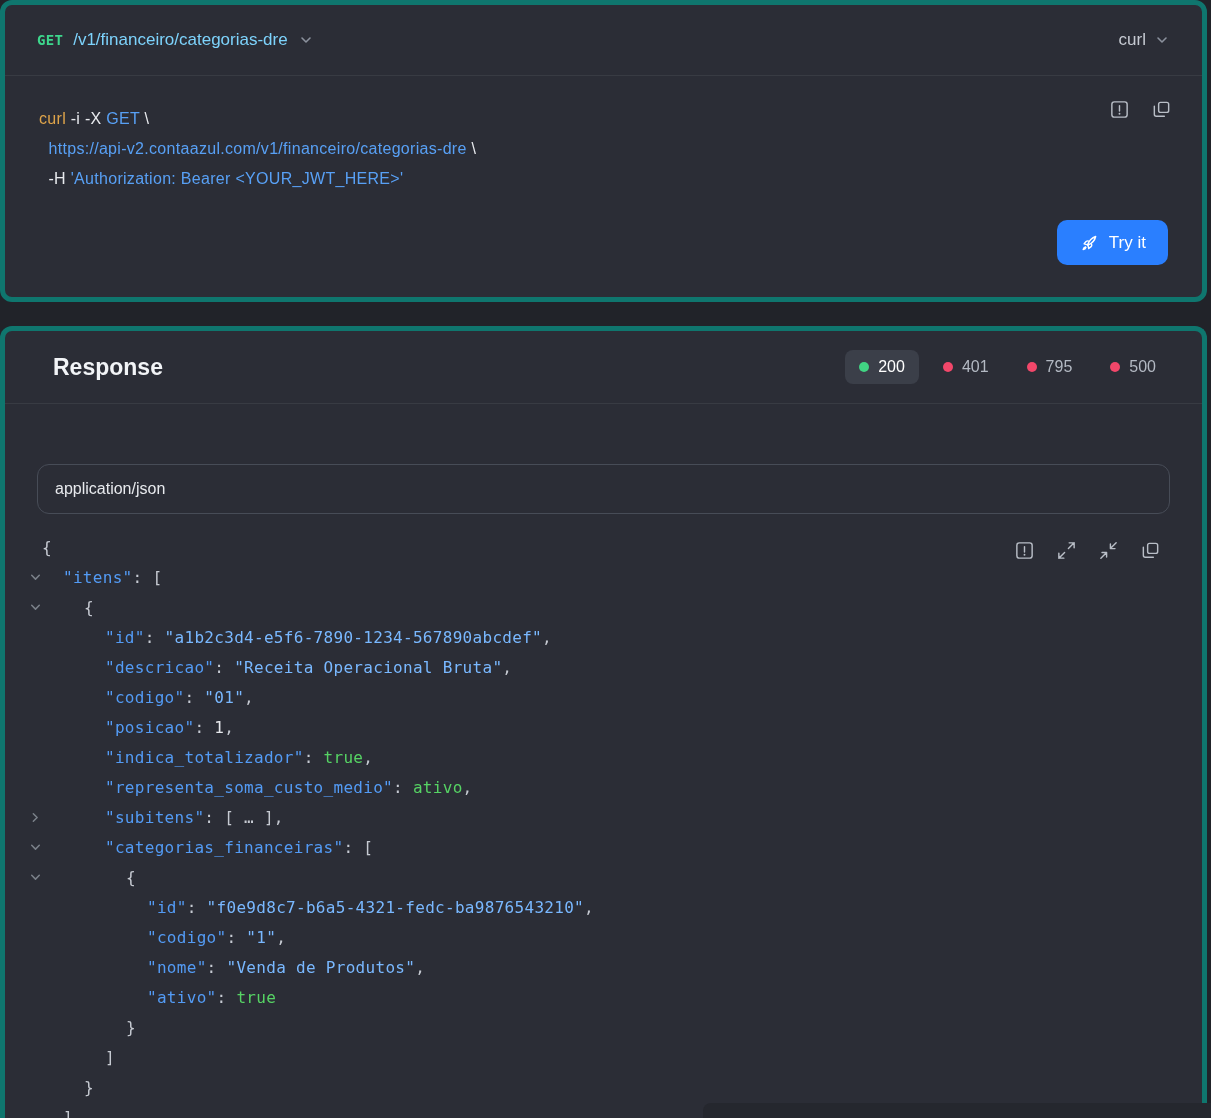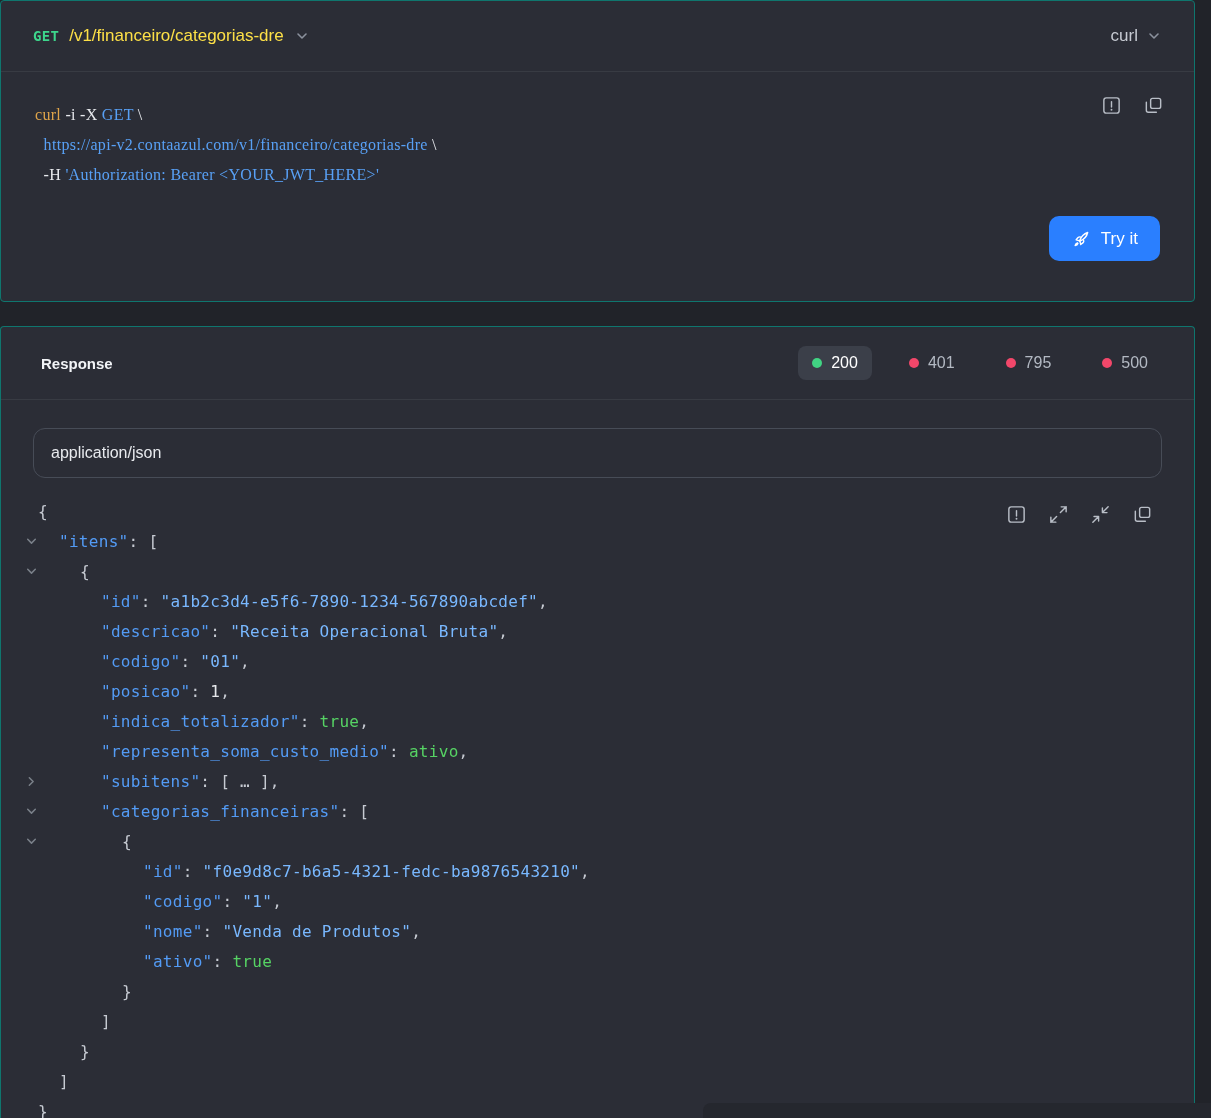--- a/index.html
+++ b/index.html
@@ -1,35 +1,35 @@
 <!DOCTYPE html>
 <html><head>
 <meta charset="utf-8">
 <style>
   * { box-sizing: border-box; }
   html,body { margin:0; padding:0; background:#212329; }
   body { width:1211px; height:1118px; overflow:hidden; font-family:"Liberation Sans", sans-serif; }
   .page { position:relative; width:1211px; height:1118px; overflow:hidden; }
 
-  .card { position:absolute; left:0; right:16px; background:#2b2d36; border:1px solid #0f766e; border-radius:4px; }
+  .card { position:absolute; left:0; right:4px; background:#2b2d36; border:5px solid #0f766e; border-radius:12px; }
   .request-card { top:0; height:302px; }
   .response-card { top:326px; height:920px; border-bottom:none; }
 
   
   .req-header { height:71px; display:flex; align-items:center; justify-content:space-between;
                 padding:0 32px; border-bottom:1px solid #383b43; }
   .endpoint { display:flex; align-items:center; gap:10px; cursor:pointer; }
   .method { color:#3dd68c; font-family:"DejaVu Sans Mono", monospace; font-weight:bold; font-size:14px; letter-spacing:.3px; }
-  .path { color:#fde047; font-size:17px; }
+  .path { color:#7dd3fc; font-size:17px; }
   .chev { color:#8b919d; display:inline-flex; }
   .lang-select { display:flex; align-items:center; gap:8px; color:#c6cad2; font-size:17px; cursor:pointer; }
 
   
   .code-area { position:relative; padding:28px 34px 14px; }
-  .code-line { font-family:Liberation Serif, serif; font-size:16px; letter-spacing:.3px; line-height:30px; white-space:pre; }
+  .code-line { font-family:Liberation Sans, sans-serif; font-size:16px; letter-spacing:.3px; line-height:30px; white-space:pre; }
   .tk-orange { color:#dfa44a; }
   .tk-plain  { color:#e8eaee; }
   .tk-blue   { color:#58a0f5; }
   .tk-punct  { color:#c6cad2; }
   .tk-key    { color:#539bf5; }
   .tk-str    { color:#79b8ff; }
   .tk-num    { color:#e6e8ec; }
   .tk-bool   { color:#56d364;text-align:center; }
 
   .icon-row { display:flex; align-items:center; gap:20px; color:#b9bec7; }
@@ -37,30 +37,30 @@
   .icon-btn { width:22px; height:22px; display:inline-flex; align-items:center; justify-content:center; cursor:pointer; color:#b9bec7; }
   .icon-btn svg { display:block; }
 
   .tryit-row { display:flex; justify-content:flex-end; padding:12px 34px 0; }
   .tryit { display:flex; align-items:center; gap:10px; background:#2a7fff; color:#ffffff; border:none;
            border-radius:10px; height:45px; padding:0 22px; font-size:17px; font-family:"Liberation Sans", sans-serif; cursor:pointer; }
 
   
   .resp-header { height:73px; display:flex; align-items:center; justify-content:space-between;
                  padding:0 32px; border-bottom:1px solid #383b43; }
-  .resp-title { color:#f2f4f7; font-size:15px; font-weight:700; margin:8px; }
-  .statuses { display:flex; align-items:flex-end; gap:23px; }
+  .resp-title { color:#f2f4f7; font-size:23px; font-weight:700; margin:16px; }
+  .statuses { display:flex; align-items:flex-end; gap:10px; }
   .status { display:flex; align-items:center; gap:9px; background:transparent; border:none; color:#b3b9c3;
             font-size:16px; padding:8px 14px; border-radius:8px; font-family:"Liberation Sans", sans-serif; cursor:pointer; }
   .status.selected { background:#3b3f49; color:#ffffff; }
   .dot { width:10px; height:10px; border-radius:50%; flex:none; }
 
   .resp-body { padding:28px 32px 0; }
   .content-type { height:50px; border:1px solid #474c57; border-radius:12px; display:flex; align-items:center;
-                  padding:0 17px; color:#e8eaee; font-size:16px; cursor:pointer; }
+                  padding:0 17px; color:#e8eaee; font-size:16px; cursor:pointer;margin-top:32px; }
 
   .json-area { position:relative; margin-top:18px; margin-left:-9px; }
   .json-actions { position:absolute; top:7px; right:9px; }
   .json-line { display:flex; align-items:center; height:30px; font-family:"DejaVu Sans Mono", monospace;
                font-size:16px; letter-spacing:.3px; white-space:pre; }
   .gutter { width:14px; flex:none; display:inline-flex; align-items:center; justify-content:center; color:#7a8089; cursor:pointer; }
   .json-content { display:inline-block; }
 
   .hscroll { position:absolute; right:0; bottom:0; width:508px; height:15px; background:#25272e;
              border-top-left-radius:8px; }

